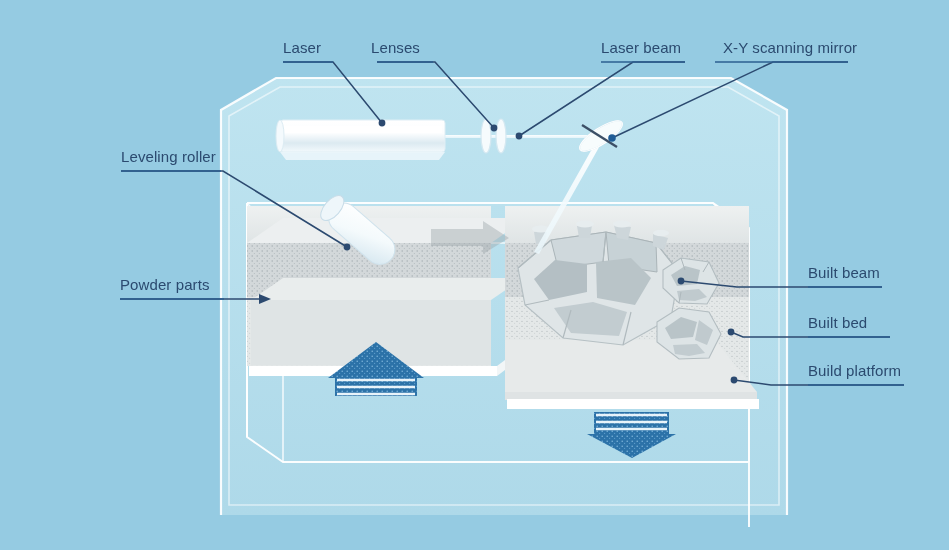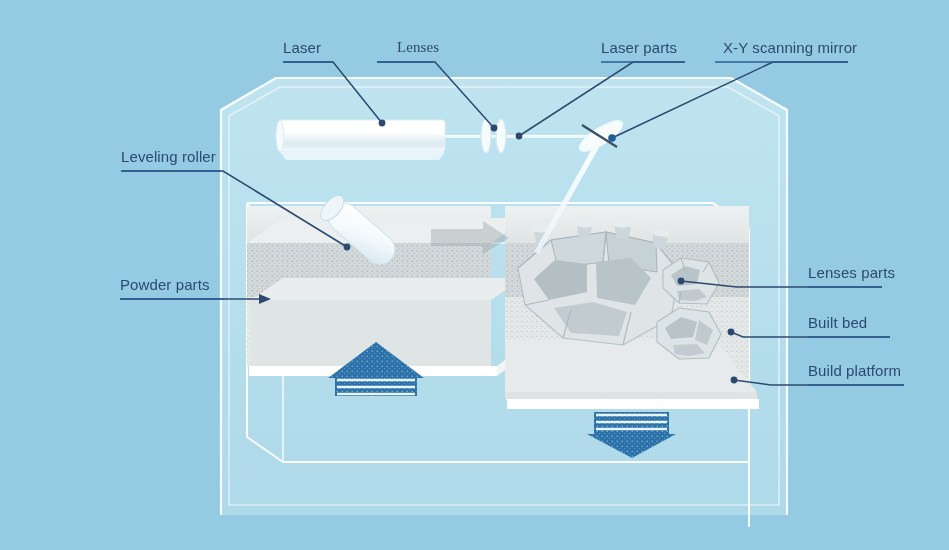--- a/index.html
+++ b/index.html
@@ -261,22 +261,22 @@
       <line x1="684" y1="62" x2="817" y2="62"></line>
       <line x1="90" y1="171" x2="190" y2="171"></line>
       <line x1="89" y1="299" x2="193" y2="299"></line>
       <line x1="777" y1="287" x2="851" y2="287"></line>
       <line x1="777" y1="337" x2="859" y2="337"></line>
       <line x1="777" y1="385" x2="873" y2="385"></line>
     </g>
   </svg>
 
   <div class="lbl" style="left:252px; top:40px;">Laser</div>
-  <div class="lbl" style="left:366px; top:40px;font-family:Liberation Serif, serif;">Lenses</div>
-  <div class="lbl" style="left:570px; top:40px;">Laser parts</div>
+  <div class="lbl" style="left:340px; top:40px;">Lenses</div>
+  <div class="lbl" style="left:570px; top:40px;">Laser beam</div>
   <div class="lbl" style="left:692px; top:40px;">X-Y scanning mirror</div>
   <div class="lbl" style="left:90px; top:149px;text-align:center;">Leveling roller</div>
   <div class="lbl" style="left:89px; top:277px;">Powder parts</div>
-  <div class="lbl" style="left:777px; top:265px;">Lenses parts</div>
+  <div class="lbl" style="left:777px; top:265px;">Built beam</div>
   <div class="lbl" style="left:777px; top:315px;">Built bed</div>
   <div class="lbl" style="left:777px; top:363px;text-align:right;">Build platform</div>
 
 </div>
 
 </body></html>

